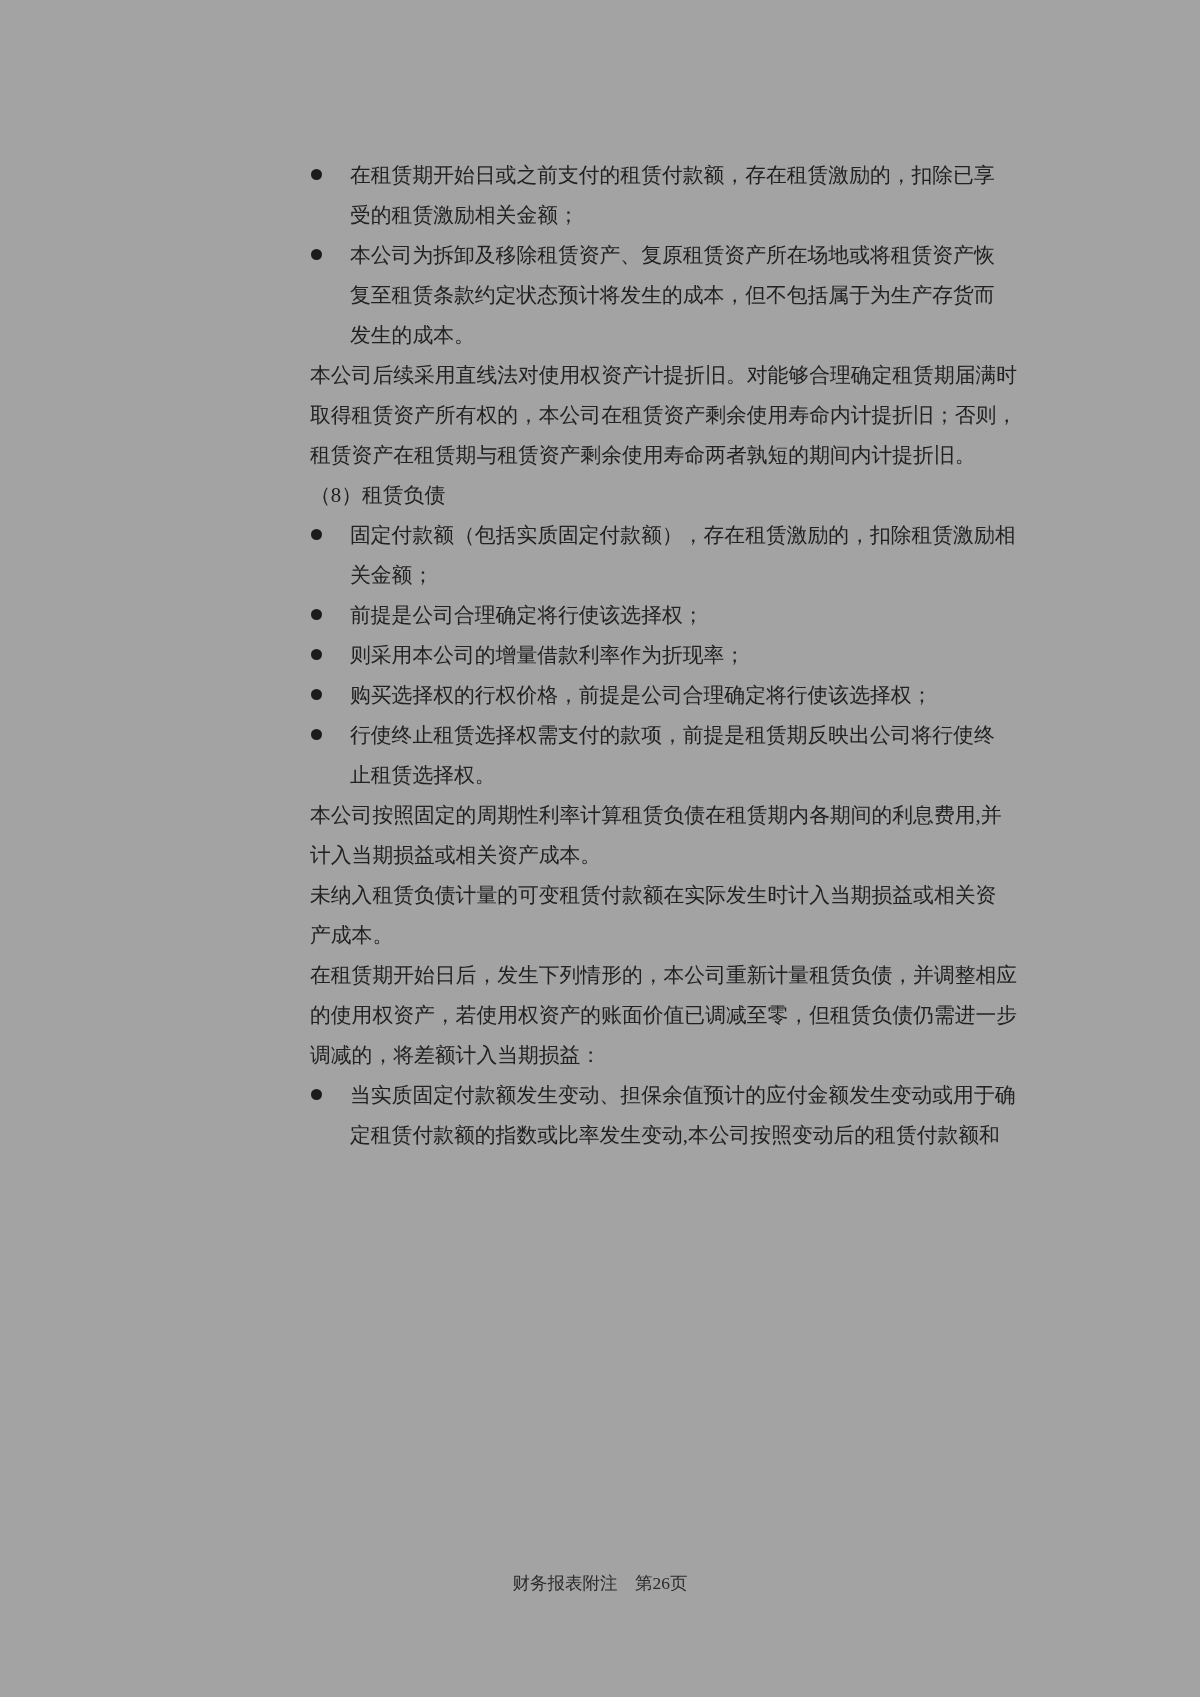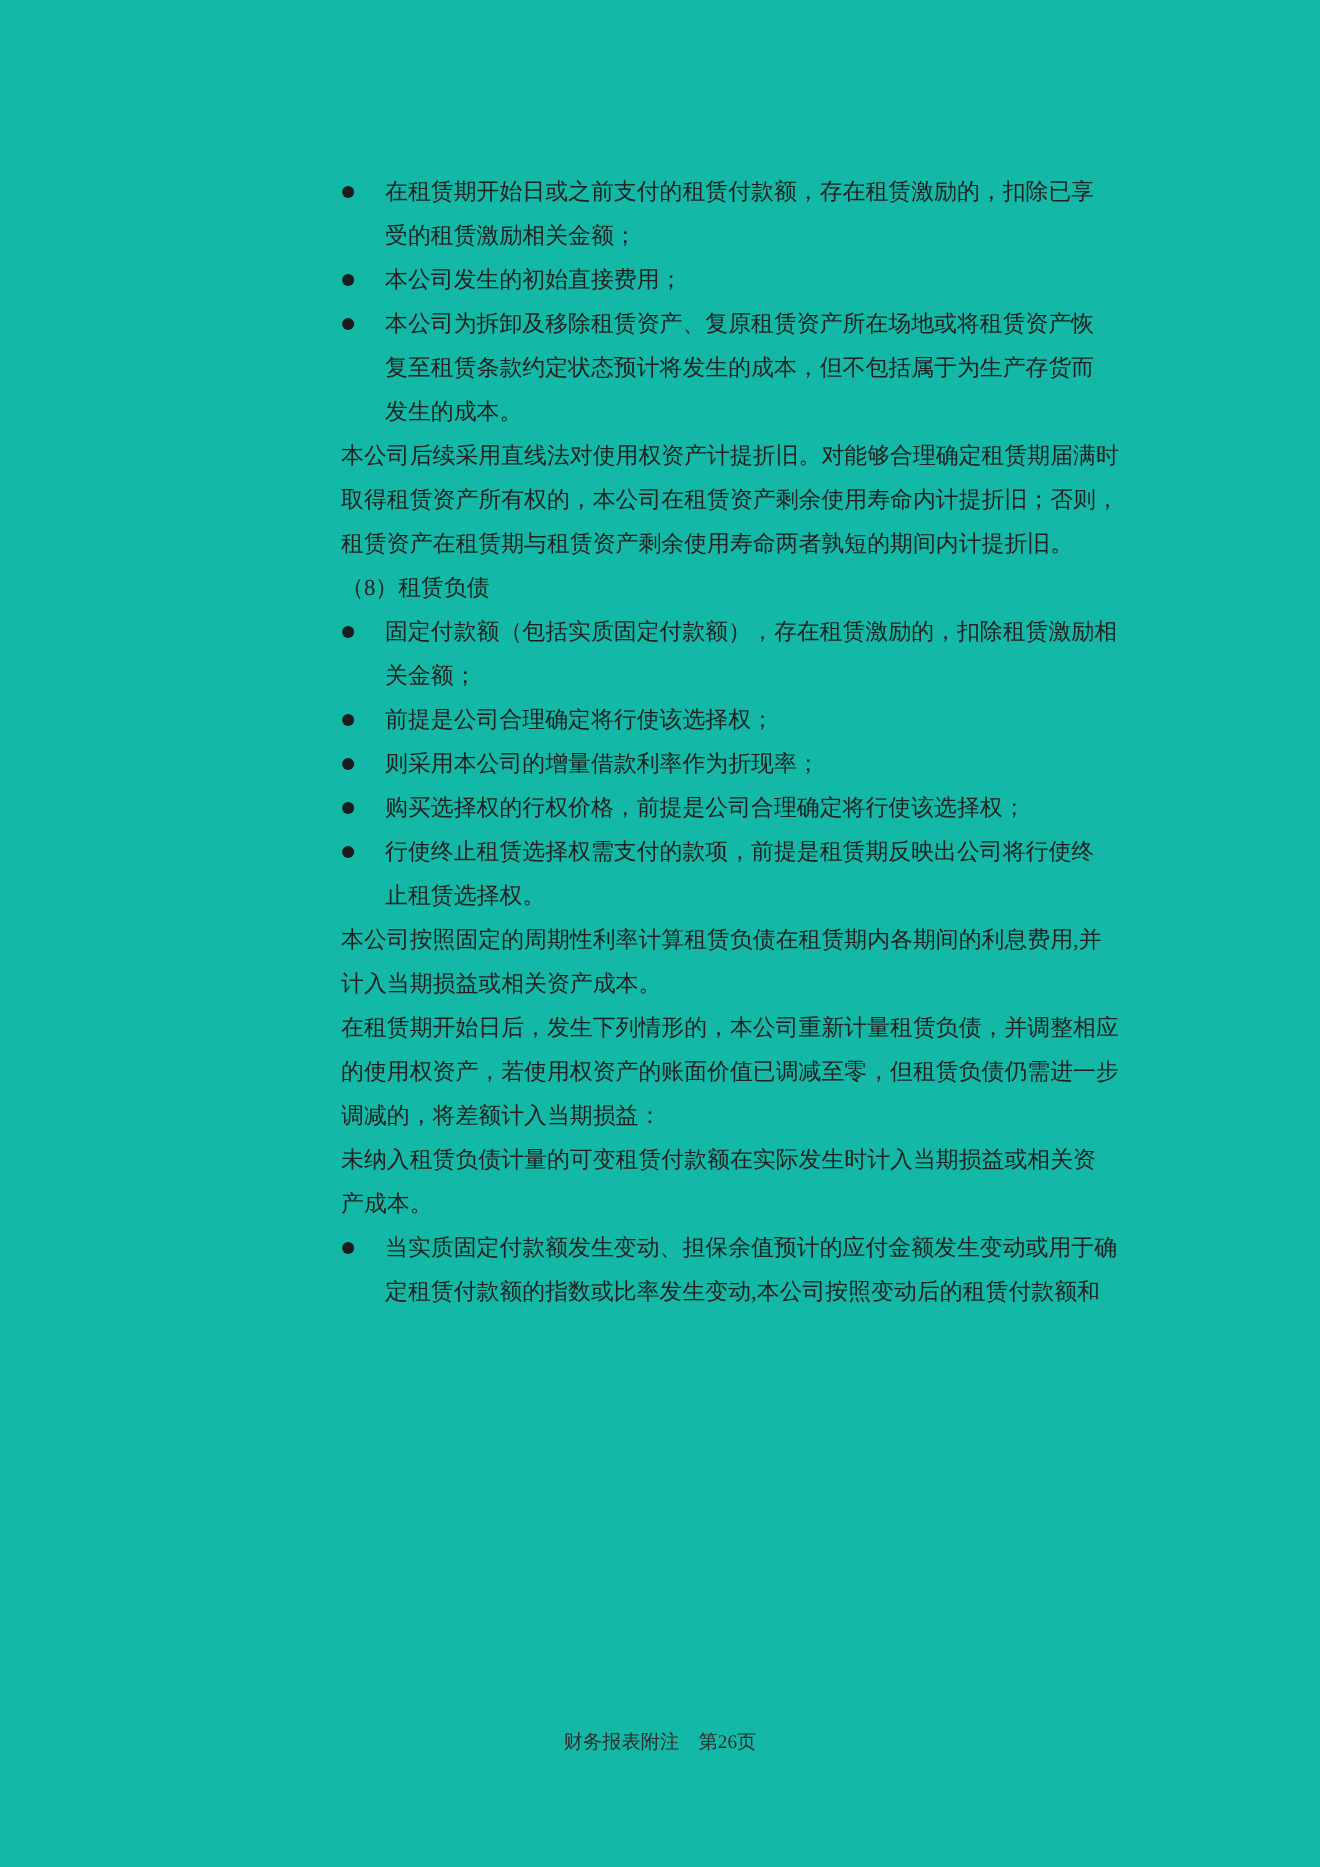--- a/index.html
+++ b/index.html
@@ -4,21 +4,21 @@
 <style>
   html, body {
     margin: 0;
     padding: 0;
     background: #ffffff;
   }
   .page {
     position: relative;
     width: 1200px;
     height: 1697px;
-    background: #14b8a6;
+    background: #a3a3a3;
     overflow: hidden;
     font-family: "Liberation Serif", "DejaVu Serif", serif;
     color: #212121;
   }
   .content {
     position: absolute;
     left: 310px;
     top: 155px;
     width: 706px;
     font-size: 20.8px;
@@ -54,30 +54,29 @@
     line-height: 40px;
     color: #2b2b2b;
   }
 </style>
 </head>
 <body>
 
 <div class="page">
   <div class="content" id="content-blocks">
       <div class="block bullet"><span class="dot"></span><span>在租赁期开始日或之前支付的租赁付款额，存在租赁激励的，扣除已享<br>受的租赁激励相关金额；</span></div>
-      <div class="block bullet"><span class="dot"></span><span>本公司发生的初始直接费用；</span></div>
       <div class="block bullet"><span class="dot"></span><span>本公司为拆卸及移除租赁资产、复原租赁资产所在场地或将租赁资产恢<br>复至租赁条款约定状态预计将发生的成本，但不包括属于为生产存货而<br>发生的成本。</span></div>
       <div class="block paragraph"><span>本公司后续采用直线法对使用权资产计提折旧。对能够合理确定租赁期届满时<br>取得租赁资产所有权的，本公司在租赁资产剩余使用寿命内计提折旧；否则，<br>租赁资产在租赁期与租赁资产剩余使用寿命两者孰短的期间内计提折旧。</span></div>
       <div class="block heading"><span>（8）租赁负债</span></div>
       <div class="block bullet"><span class="dot"></span><span>固定付款额（包括实质固定付款额），存在租赁激励的，扣除租赁激励相<br>关金额；</span></div>
       <div class="block bullet"><span class="dot"></span><span>前提是公司合理确定将行使该选择权；</span></div>
       <div class="block bullet"><span class="dot"></span><span>则采用本公司的增量借款利率作为折现率；</span></div>
       <div class="block bullet"><span class="dot"></span><span>购买选择权的行权价格，前提是公司合理确定将行使该选择权；</span></div>
       <div class="block bullet"><span class="dot"></span><span>行使终止租赁选择权需支付的款项，前提是租赁期反映出公司将行使终<br>止租赁选择权。</span></div>
       <div class="block paragraph"><span>本公司按照固定的周期性利率计算租赁负债在租赁期内各期间的利息费用,并<br>计入当期损益或相关资产成本。</span></div>
+      <div class="block paragraph"><span>未纳入租赁负债计量的可变租赁付款额在实际发生时计入当期损益或相关资<br>产成本。</span></div>
       <div class="block paragraph"><span>在租赁期开始日后，发生下列情形的，本公司重新计量租赁负债，并调整相应<br>的使用权资产，若使用权资产的账面价值已调减至零，但租赁负债仍需进一步<br>调减的，将差额计入当期损益：</span></div>
-      <div class="block paragraph"><span>未纳入租赁负债计量的可变租赁付款额在实际发生时计入当期损益或相关资<br>产成本。</span></div>
       <div class="block bullet"><span class="dot"></span><span>当实质固定付款额发生变动、担保余值预计的应付金额发生变动或用于确<br>定租赁付款额的指数或比率发生变动,本公司按照变动后的租赁付款额和</span></div>
     </div>
   <div class="footer">
     <span>财务报表附注　第26页</span>
   </div>
 </div>
 
 </body></html>

